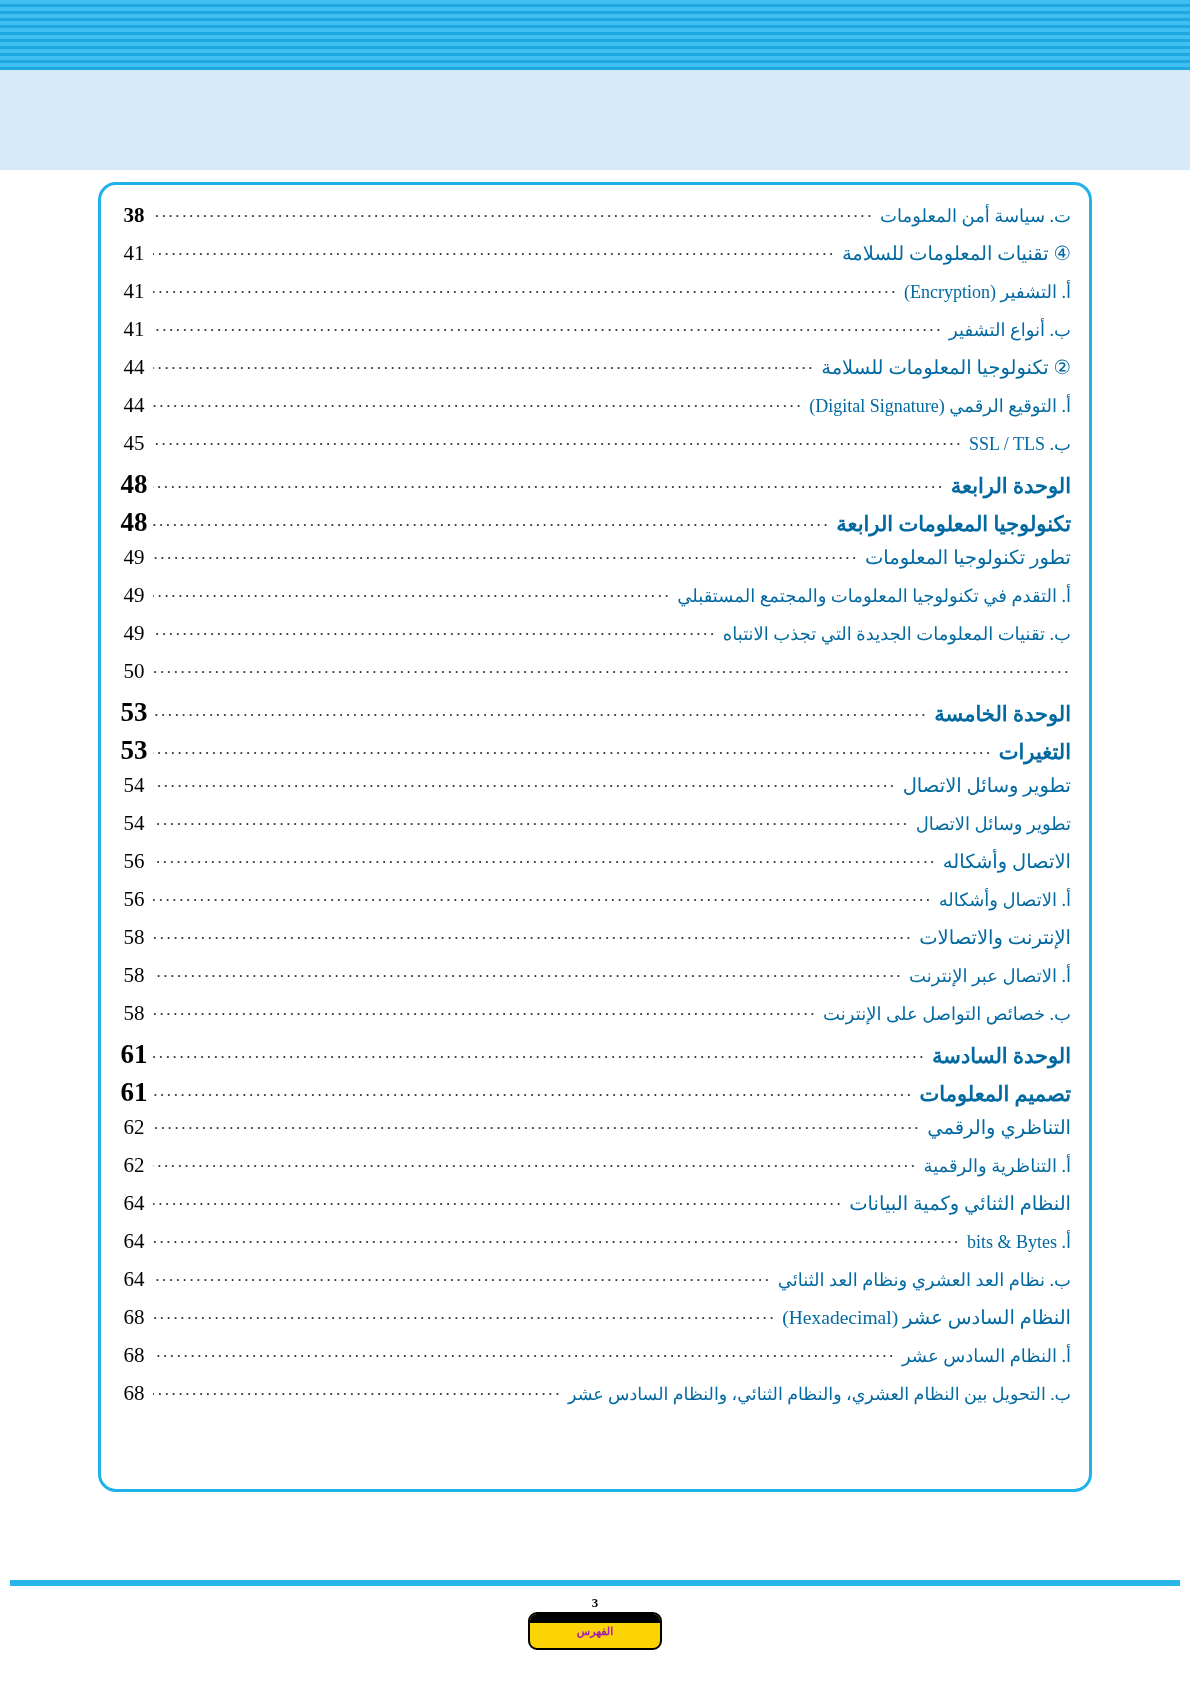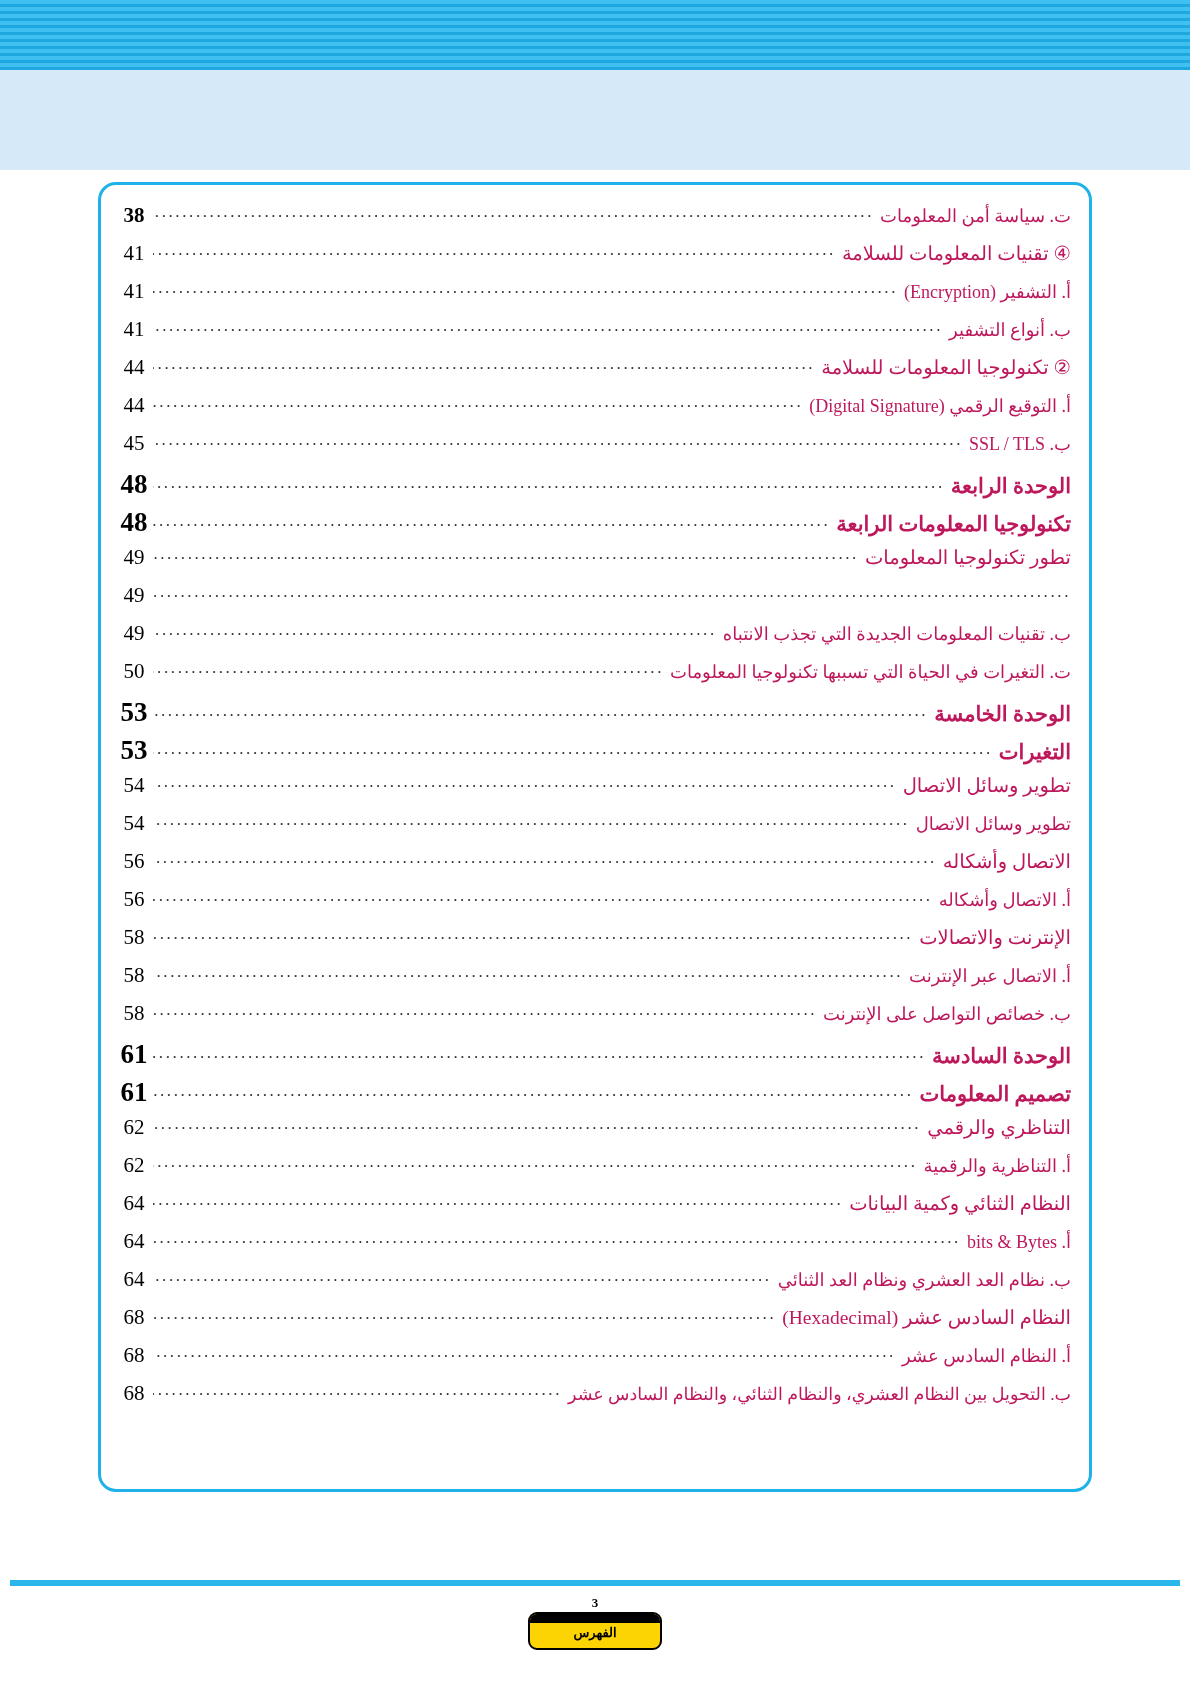--- a/index.html
+++ b/index.html
@@ -69,21 +69,21 @@
   .toc-row {
     display: flex;
     align-items: baseline;
     direction: rtl;
     height: 38px;
     overflow: hidden;
   }
   .toc-title {
     white-space: nowrap;
     font-size: 19.5px;
-    color: #be185d;
+    color: #0369a1;
     letter-spacing: 0;
     flex: 0 0 auto;
     padding-left: 6px;
   }
   .toc-leader {
     flex: 1 1 auto;
     min-width: 10px;
     overflow: hidden;
     height: 1em;
     position: relative;
@@ -160,23 +160,23 @@
   .index-badge .cap {
     position: absolute;
     top: 0; left: 0; right: 0;
     height: 9px;
     background: #000;
   }
   .index-badge .label {
     position: absolute;
     left: 0; right: 0;
     top: 11px;
-    font-size: 13px;
+    font-size: 11px;
     font-weight: bold;
-    color: #000000;
+    color: #a21caf;
     font-family: "Liberation Sans", sans-serif;
   }
 </style>
 </head>
 <body>
 
 <div class="page-header">
   <div class="header-stripes"></div>
   <div class="header-band"></div>
 </div>
@@ -227,30 +227,30 @@
         <span class="toc-title">تكنولوجيا المعلومات الرابعة</span>
         <span class="toc-leader"></span>
         <span class="toc-page">48</span>
       </div>
       <div class="toc-row lvl-head">
         <span class="toc-title">تطور تكنولوجيا المعلومات</span>
         <span class="toc-leader"></span>
         <span class="toc-page">49</span>
       </div>
       <div class="toc-row lvl-sub">
+        <span class="toc-title">أ. التقدم في تكنولوجيا المعلومات والمجتمع المستقبلي</span>
         <span class="toc-leader"></span>
         <span class="toc-page">49</span>
       </div>
       <div class="toc-row lvl-sub">
         <span class="toc-title">ب. تقنيات المعلومات الجديدة التي تجذب الانتباه</span>
         <span class="toc-leader"></span>
         <span class="toc-page">49</span>
       </div>
       <div class="toc-row lvl-sub">
-        <span class="toc-title">ت. التغيرات في الحياة التي تسببها تكنولوجيا المعلومات</span>
         <span class="toc-leader"></span>
         <span class="toc-page">50</span>
       </div>
       <div class="toc-row lvl-unit bold-page">
         <span class="toc-title">الوحدة الخامسة</span>
         <span class="toc-leader"></span>
         <span class="toc-page">53</span>
       </div>
       <div class="toc-row lvl-unit bold-page">
         <span class="toc-title">التغيرات</span>

